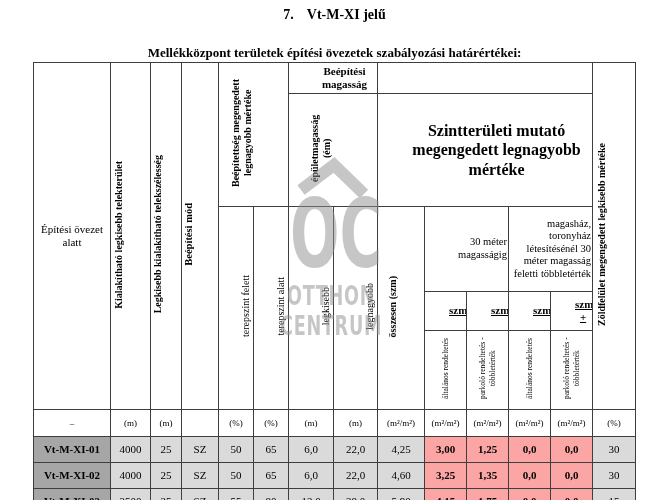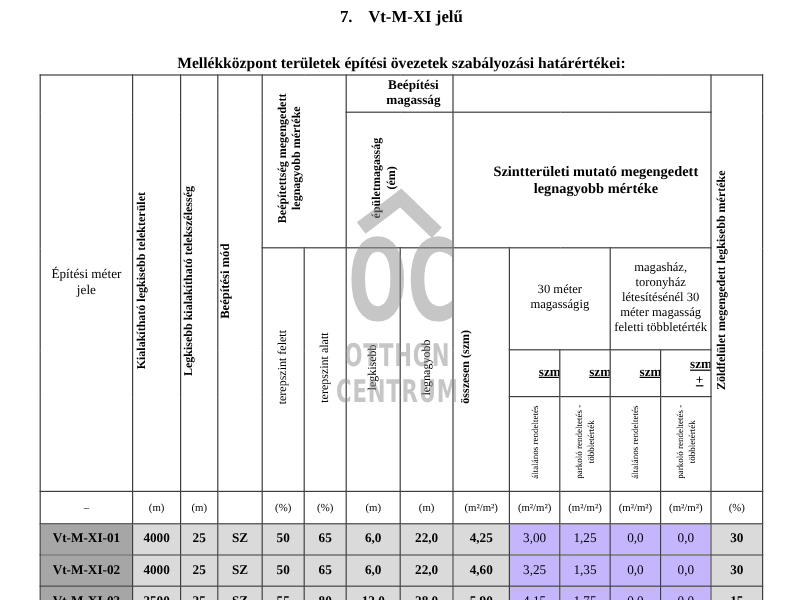--- a/index.html
+++ b/index.html
@@ -28,39 +28,39 @@
   table{border-collapse:collapse;table-layout:fixed;width:602px;}
   td{
     border:1px solid var(--c-grid);
     text-align:center;vertical-align:middle;
     padding:1px;overflow:hidden;
     font-size:11px;line-height:1.2;color:var(--c-text);
     background:#fff;
   }
   tr.h1 td{height:28px;}
   tr.h2 td{height:110px;}
-  tr.h3 td{height:82px;}
+  tr.h3 td{height:82px;text-align:right;}
   tr.h4 td{height:36px;text-decoration:underline;}
   tr.h5 td{height:76px;}
   tr.units td{height:24px;font-size:9px;}
   tr.datarow td{height:23px;}
   .bold{font-weight:bold;padding-left:24px;}
   .fs10{font-size:10px;}
   .fs105{font-size:10.5px;}
-  .fs12{font-size:12px;font-family:Liberation Serif, serif;}
+  .fs12{font-size:16px;font-family:Liberation Serif, serif;}
   .vert{
     writing-mode:vertical-rl;transform:rotate(180deg);
     display:inline-block;line-height:1.18;
   }
   .vh130{height:130px;}
   .vh80{height:80px;}
   .vh68{height:68px;font-size:7.5px;line-height:1.3;}
   td.lbl{background:var(--c-label-bg);font-weight:bold;}
-  td.g{background:var(--c-shade-bg);font-weight:bold;margin-left:41px;}
-  td.w{background:#c4b5fd;font-weight:normal;}
+  td.g{background:var(--c-shade-bg);font-weight:normal;margin-left:41px;}
+  td.w{background:#fca5a5;font-weight:bold;}
   .watermark{
     position:absolute;left:240px;top:150px;width:155px;height:200px;
     opacity:0.5;z-index:5;pointer-events:none;
   }
   .watermark text{font-family:"DejaVu Sans", sans-serif;font-weight:bold;}
 </style>
 </head>
 <body>
 
 <div class="page-title">
@@ -82,21 +82,21 @@
     <col style="width:47px">
         <col style="width:42px">
         <col style="width:42px">
         <col style="width:42px">
     <col style="width:42px">
         <col style="width:43px">
   </colgroup>
 
   <tbody>
         <tr class="h1">
-    <td rowspan="5">Építési méter jele</td>
+    <td rowspan="5">Építési övezet alatt</td>
     <td rowspan="5"><div class="vert bold fs10">Kialakítható legkisebb telekterület</div></td>
     <td rowspan="5"><div class="vert bold fs10">Legkisebb kialakítható telekszélesség</div></td>
     <td rowspan="5"><div class="vert bold fs105">Beépítési mód</div></td>
     <td rowspan="2" colspan="2"><div class="vert bold fs10 vh130">Beépítettség megengedett legnagyobb mértéke</div></td>
     <td colspan="2" class="bold">Beépítési magasság</td>
     <td colspan="5"></td>
     <td rowspan="5"><div class="vert bold fs10">Zöldfelület megengedett legkisebb mértéke</div></td>
   </tr>
 
   <tr class="h2">

